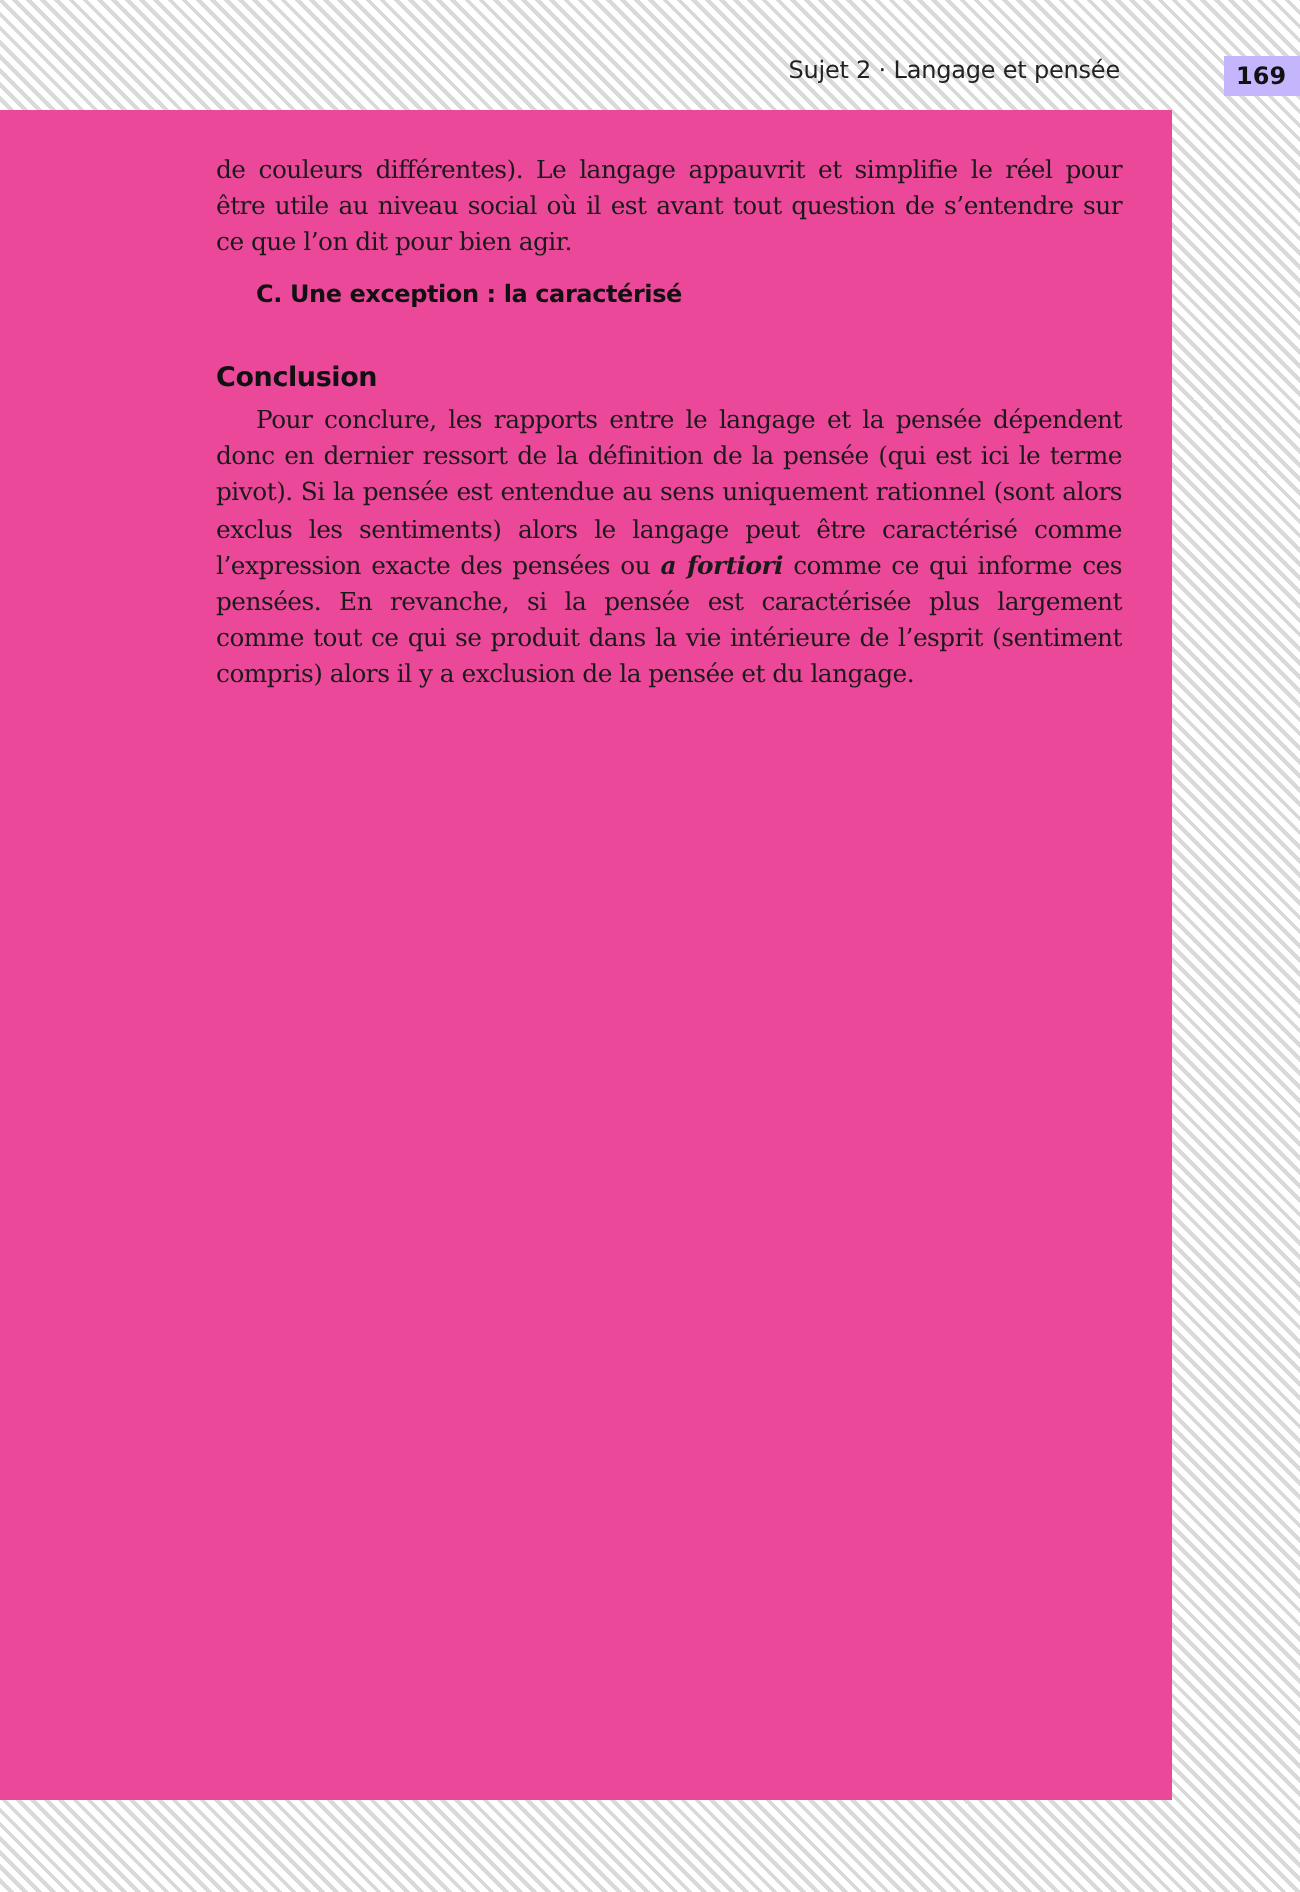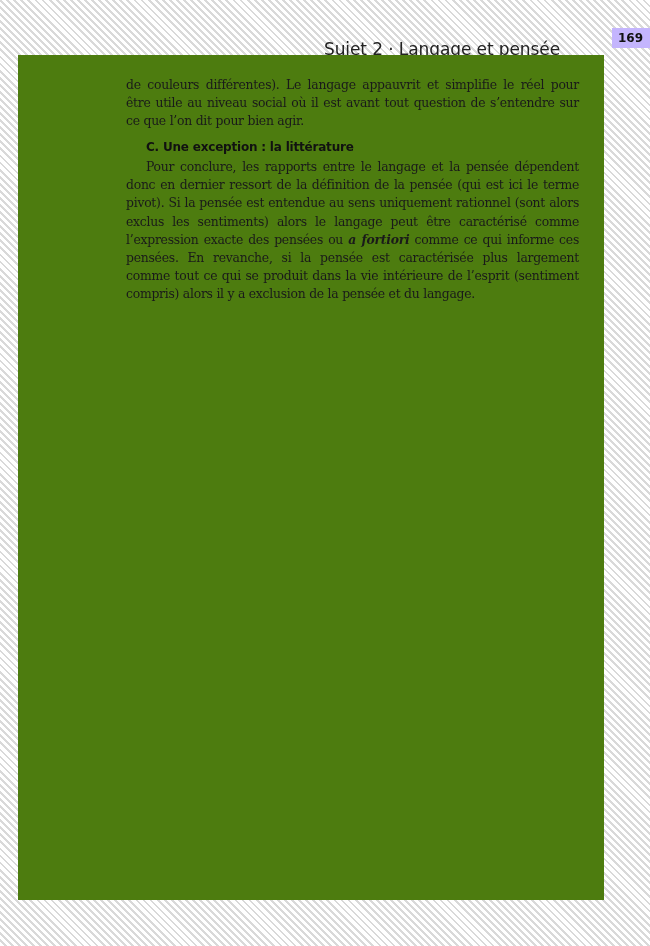--- a/index.html
+++ b/index.html
@@ -2,36 +2,36 @@
 <html><head>
 <meta charset="utf-8">
 <style>
   html, body { margin: 0; padding: 0; }
   body {
     width: 650px; height: 946px; position: relative; overflow: hidden;
     background-color: #ffffff;
     background-image: repeating-linear-gradient(45deg, #ffffff 0px, #ffffff 3px, #d9d9d9 3px, #d9d9d9 5px);
   }
   .running-head {
-    position: absolute; top: 40px; right: 90px;
-    font-family: "DejaVu Sans", sans-serif; font-size: 17px; color: #222;
+    position: absolute; top: 26px; right: 90px;
+    font-family: "DejaVu Sans", sans-serif; font-size: 12px; color: #222;
     letter-spacing: -0.1px; line-height: 18px;
   }
   .page-number-box {
     position: absolute; top: 28px; left: 612px; width: 54px; height: 20px;
     background: #c4b5fd;
   }
   .page-number {
     position: absolute; top: 1px; left: 6px;
     font-family: "DejaVu Sans", sans-serif; font-weight: bold; font-size: 12px; color: #111;
     line-height: 18px;
   }
   .page {
-    position: absolute; left: 18px; top: 55px; width: 586px; height: 845px;
-    background: #4d7c0f;
+    position: absolute; left: 0; top: 55px; width: 586px; height: 845px;
+    background: #ec4899;
   }
   .content {
     position: absolute; left: 108px; top: 21px; width: 453px;
     font-family: "DejaVu Serif", serif; font-size: 12.4px; color: #1a1a1a;
     line-height: 18.1px; text-align: justify; letter-spacing: -0.25px;
   }
   .content p { margin: 0; }
   .indent { text-indent: 20px; }
   .subheading {
     font-family: "DejaVu Sans", sans-serif; font-weight: bold; font-size: 12px;
@@ -48,17 +48,18 @@
 
 <div class="running-head">Sujet 2 · Langage et pensée</div>
 <div class="page-number-box">
   <span class="page-number">169</span>
 </div>
 
 <div class="page">
   <div class="content">
     <p>de couleurs différentes). Le langage appauvrit et simplifie le réel pour être utile au niveau social où il est avant tout question de s’entendre sur ce que l’on dit pour bien agir.</p>
 
-    <div class="subheading">C. Une exception : la littérature</div>
+    <div class="subheading">C. Une exception : la caractérisé</div>
 
+    <div class="section-heading">Conclusion</div>
     <p class="indent"><span>Pour conclure, les rapports entre le langage et la pensée dépendent donc en dernier ressort de la définition de la pensée (qui est ici le terme pivot). Si la pensée est entendue au sens uniquement rationnel (sont alors exclus les sentiments) alors le langage peut être caractérisé comme l’expression exacte des pensées ou </span><em>a fortiori</em><span> comme ce qui informe ces pensées. En revanche, si la pensée est caractérisée plus largement comme tout ce qui se produit dans la vie intérieure de l’esprit (sentiment compris) alors il y a exclusion de la pensée et du langage.</span></p>
   </div>
 </div>
 
 </body></html>

